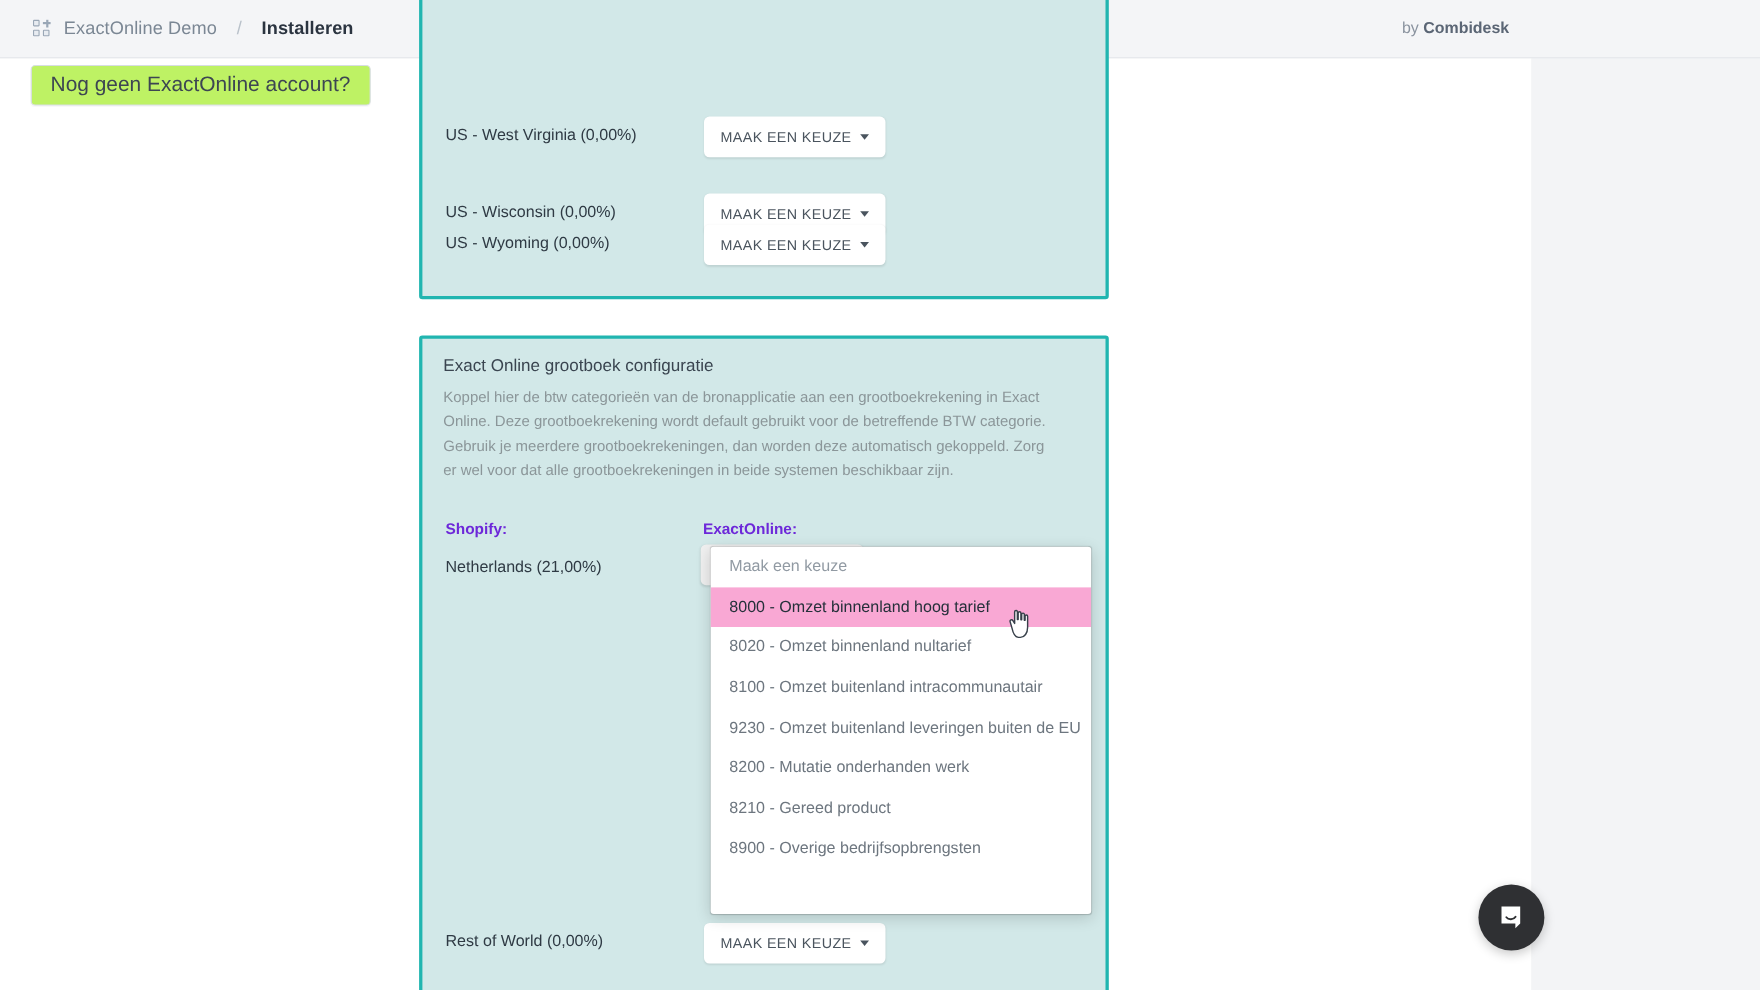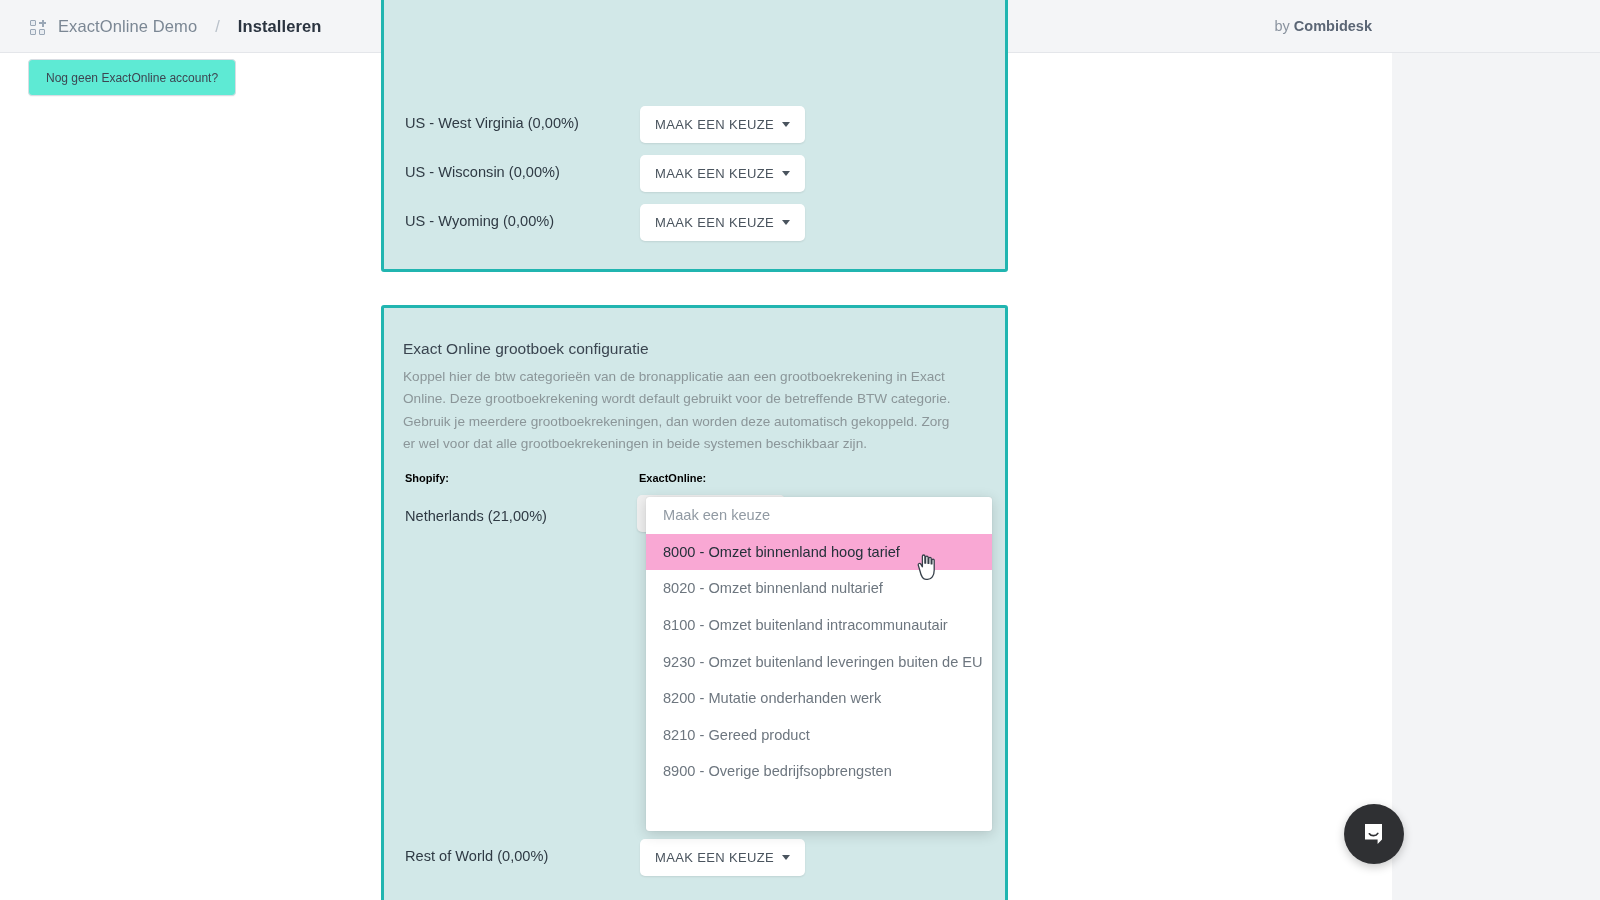--- a/index.html
+++ b/index.html
@@ -20,21 +20,21 @@
 
   
   .topbar {
     position: absolute; left: 0; top: 0;
     width: 1600px; height: 53px;
     background: #f4f5f7;
     border-bottom: 1px solid #e4e6ea;
     display: flex; align-items: center;
   }
   .brand-block {
-    display: flex; align-items: flex-end;
+    display: flex; align-items: flex-start;
     padding-left: 30px; gap: 11px;
   }
   .apps-icon { width: 17px; height: 17px; position: relative; display: block; }
   .apps-icon i {
     position: absolute; width: 6px; height: 6px;
     border: 1.5px solid #9aa7b6; background: #e8ecf1;
     border-radius: 1px;
   }
   .apps-icon i.s1 { left: 0; top: 1px; }
   .apps-icon i.s3 { left: 0; top: 10px; }
@@ -57,42 +57,42 @@
     position: absolute; right: 228px; top: 18px;
     font-size: 14.5px; color: #8a939f; text-align: right;
   }
   .byline b { color: #5b6675; font-weight: 600; }
 
   
   .account-btn {
     position: absolute; left: 28px; top: 59px;
     height: 37px; padding: 0 17px;
     display: flex; align-items: center;
-    background: #5eead4;
+    background: #bef264;
     border: 1px solid #d8dde3;
     border-radius: 4px;
-    font-size: 12px; color: #3d4652;
+    font-size: 19px; color: #3d4652;
     cursor: pointer;
     box-shadow: 0 1px 1px rgba(0,0,0,.03);
   }
 
   
   .panel {
     position: absolute;
     left: 381px; width: 627px;
     background: #d2e8e8;
     border: 3px solid #21b5b0;
     border-radius: 3px;
   }
   #panel-states { top: -250px; height: 522px; }
   #panel-ledger { top: 305px; height: 600px; }
 
   .panel-title {
     font-size: 15.5px; color: #3a4550;
-    padding: 32px 0 0 19px;
+    padding: 16px 0 0 19px;
   }
   .panel-desc {
     font-size: 13.6px; color: #8b9699;
     line-height: 22.3px;
     padding: 8px 19px 0 19px;
     max-width: 600px;
   }
 
   
   .map-row {
@@ -119,21 +119,21 @@
     width: 0; height: 0;
     border-left: 4.5px solid transparent;
     border-right: 4.5px solid transparent;
     border-top: 5px solid #4a545e;
     display: inline-block;
   }
 
   
   .col-head {
     position: absolute;
-    font-size: 11px; font-weight: 700; color: #000000;
+    font-size: 14px; font-weight: 700; color: #6d28d9;
   }
 
   
   .dd-menu {
     position: absolute;
     left: 646px; top: 497px;
     width: 346px; height: 334px;
     background: #ffffff;
     border-radius: 3px;
     box-shadow: 0 3px 14px rgba(0,0,0,.16), 0 0 1px rgba(0,0,0,.18);
@@ -204,21 +204,21 @@
   </div>
 
   <div class="panel" id="panel-states">
     <div class="map-row" style="top:360px;">
       <div class="map-label">US - West Virginia (0,00%)</div>
       <div class="choice-btn" style="top:-7px;">
         <span>MAAK EEN KEUZE</span>
         <span class="caret"></span>
       </div>
     </div>
-    <div class="map-row" style="top:409px;">
+    <div class="map-row" style="top:430px;">
       <div class="map-label">US - Wisconsin (0,00%)</div>
       <div class="choice-btn" style="top:-7px;">
         <span>MAAK EEN KEUZE</span>
         <span class="caret"></span>
       </div>
     </div>
     <div class="map-row" style="top:458px;">
       <div class="map-label">US - Wyoming (0,00%)</div>
       <div class="choice-btn" style="top:-7px;">
         <span>MAAK EEN KEUZE</span>

